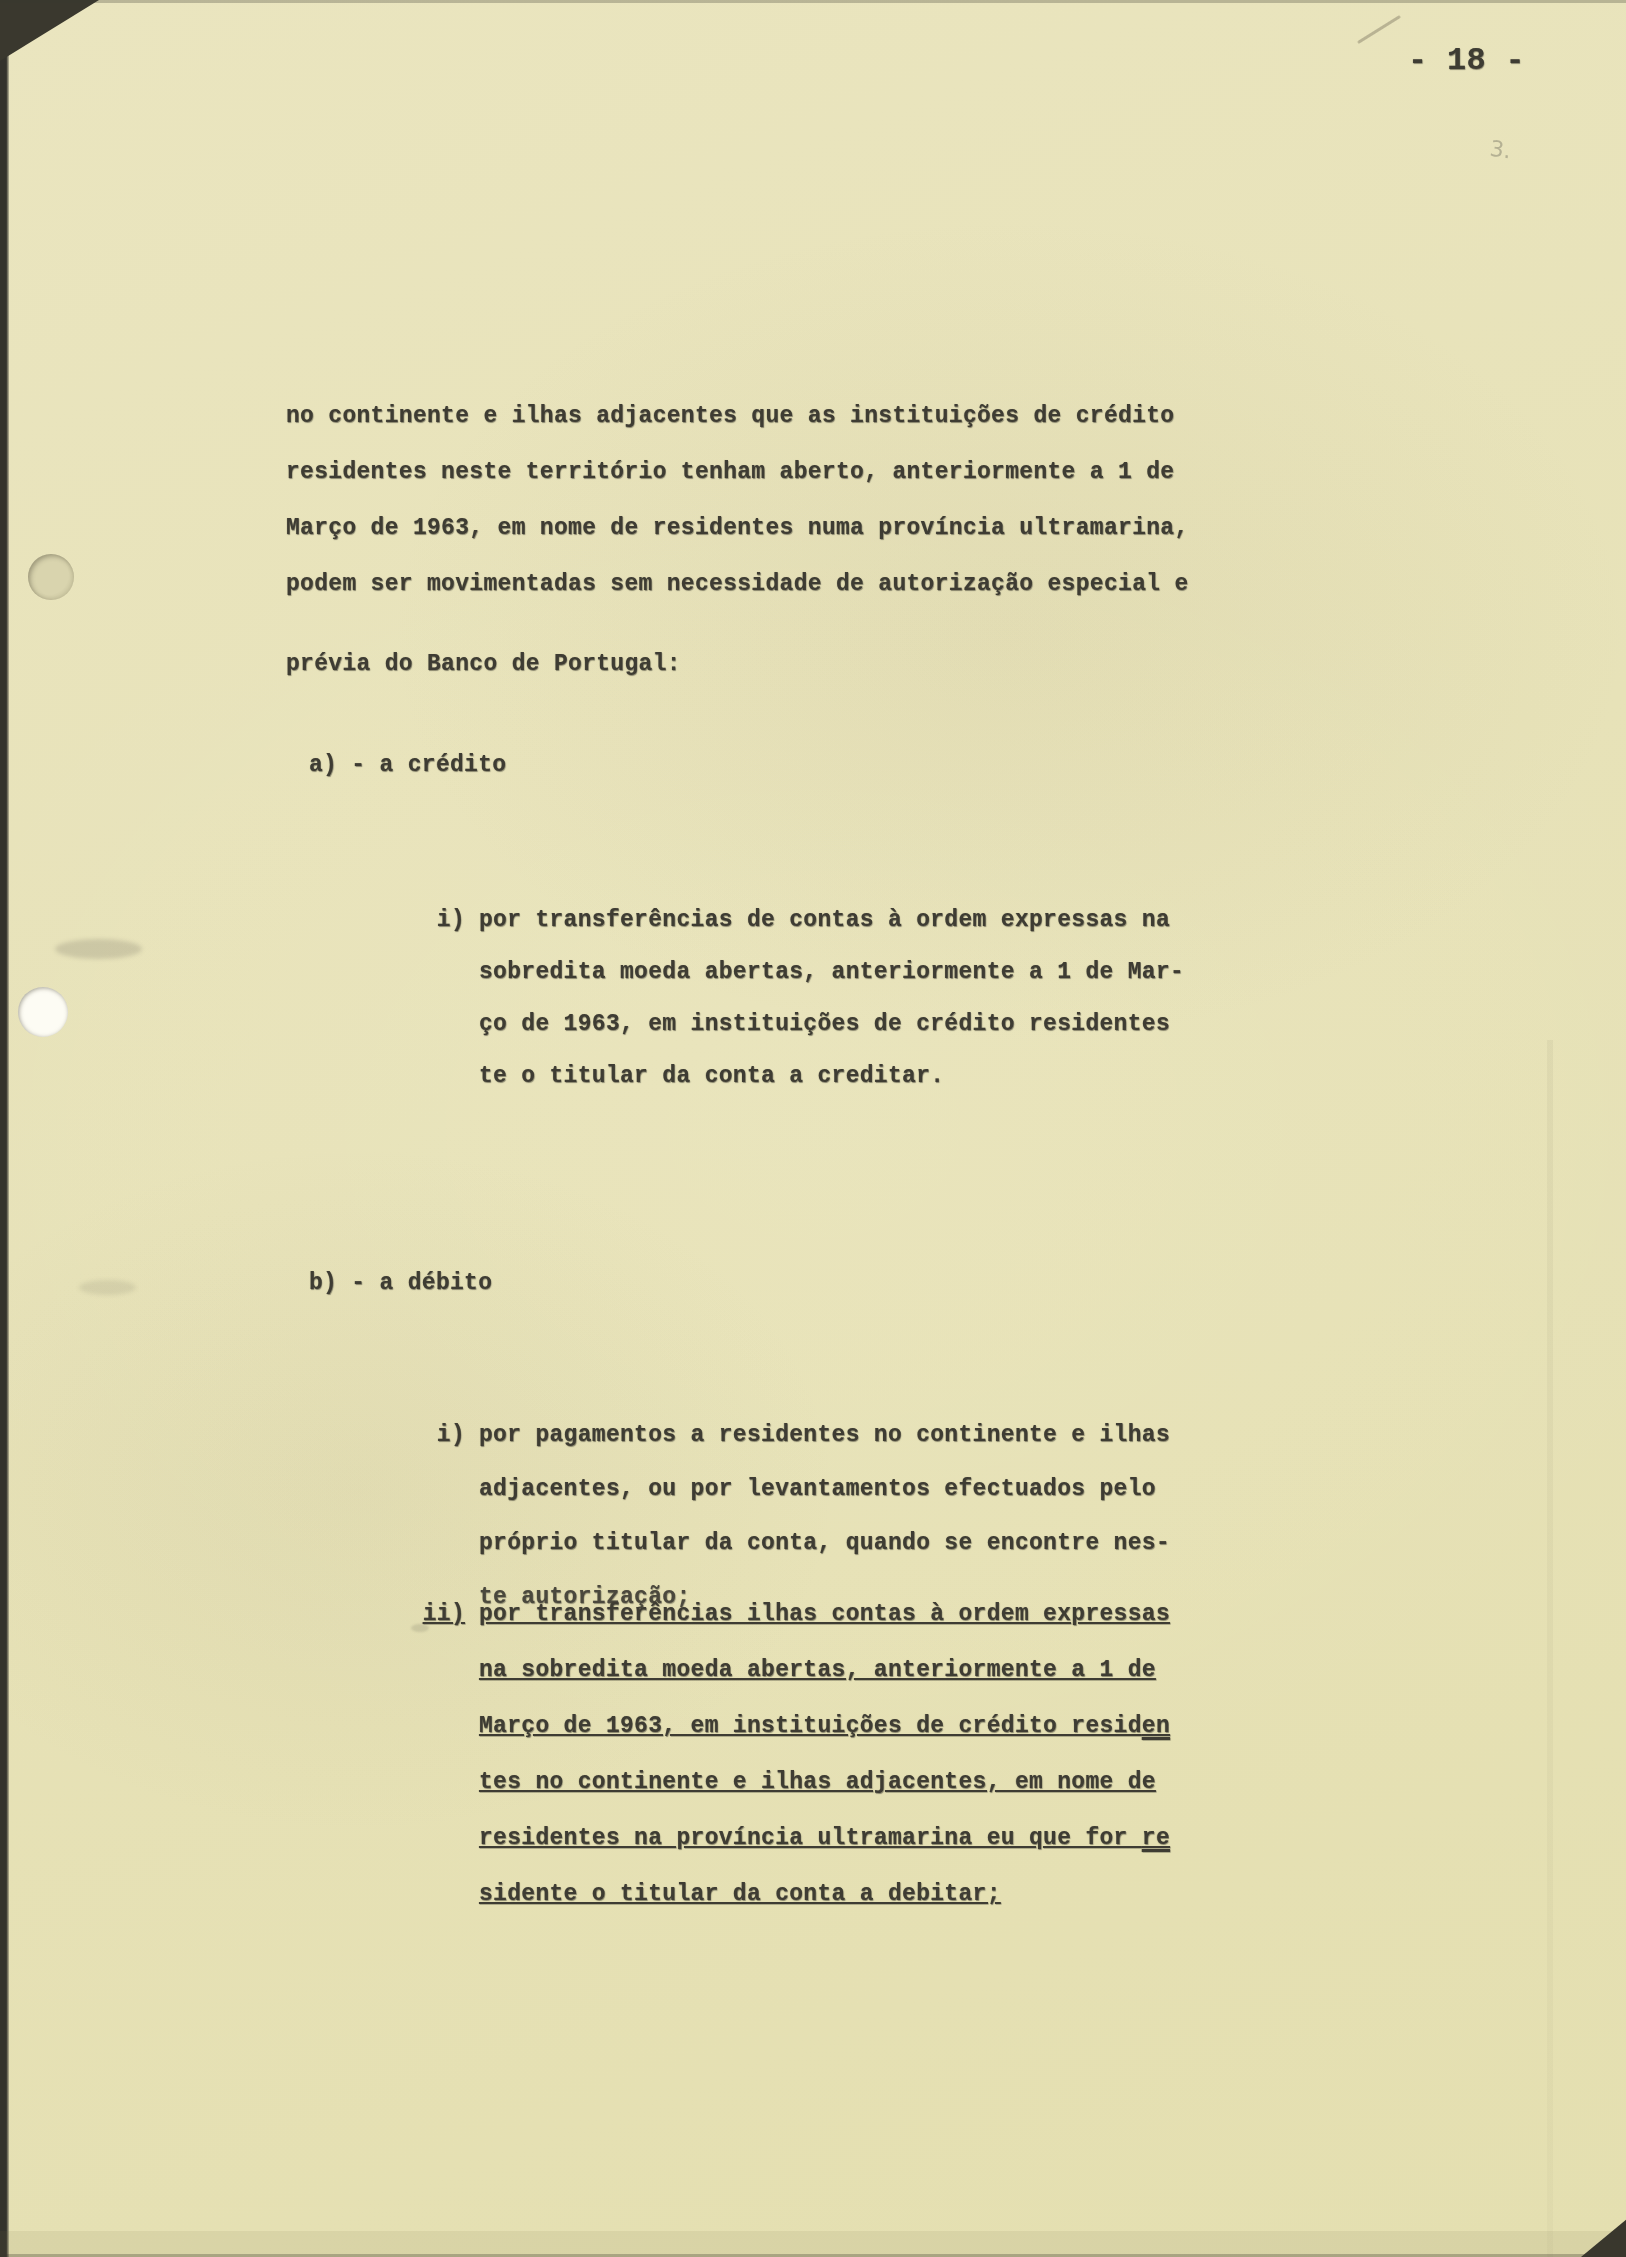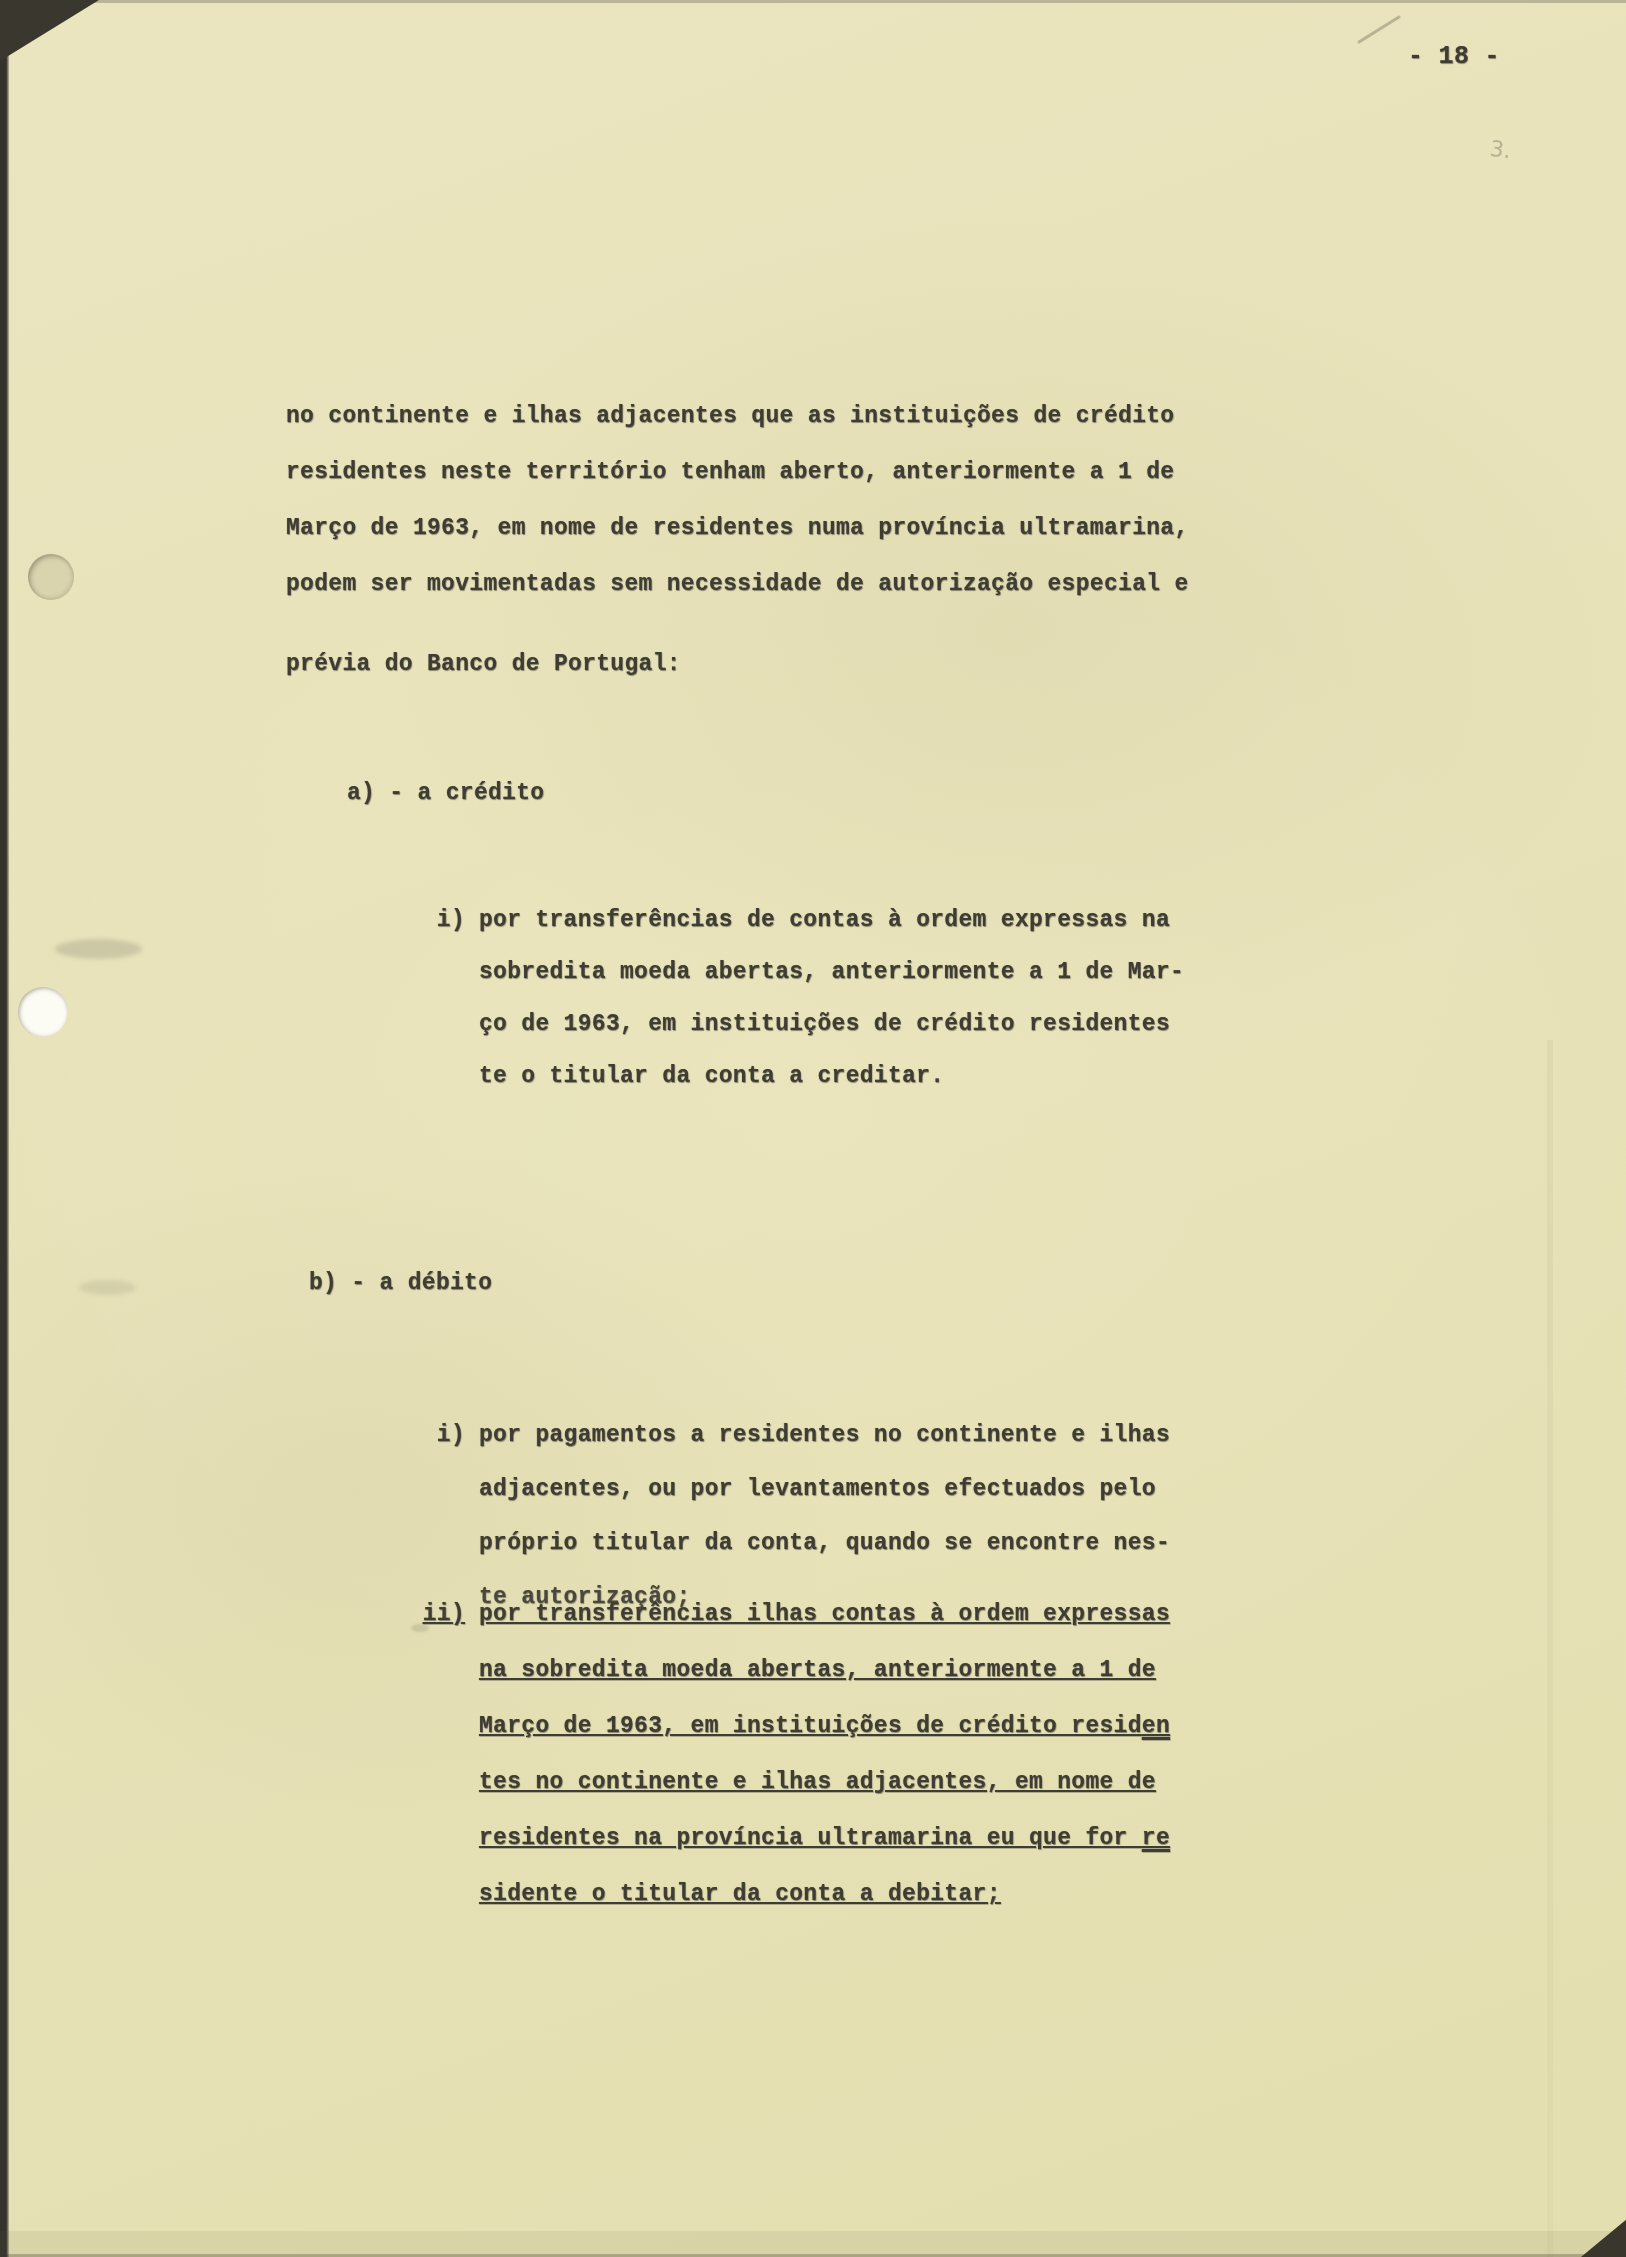--- a/index.html
+++ b/index.html
@@ -43,25 +43,25 @@
     background:rgba(112,106,84,0.40);transform:rotate(-32deg);border-radius:2px;filter:blur(0.4px);}
   .pencil-note{position:absolute;left:1490px;top:137px;font-size:22px;
     color:rgba(110,108,92,0.42);transform:rotate(8deg);font-family:"DejaVu Sans",sans-serif;}
   
   .ink{
     font-weight:bold;font-size:23px;letter-spacing:0.3px;
     color:#3e3c33;
     text-shadow:0.6px 0.6px 0.9px rgba(62,60,50,0.55), -0.3px 0 0.7px rgba(62,60,50,0.30);
     white-space:nowrap;
   }
-  .page-number{position:absolute;left:1408px;top:42px;font-size:25px;}
+  .page-number{position:absolute;left:1408px;top:42px;font-size:32px;}
   .intro{position:absolute;left:238px;top:388px;line-height:56px;margin-left:48px;}
   .intro .gap-top{margin-top:24px;}
   .sec-label{position:absolute;left:309px;}
-  .sec-a{top:780px;margin-left:38px;}
+  .sec-a{top:752px;}
   .sec-b{top:1270px;}
   .item{position:absolute;display:flex;align-items:flex-start;}
   .item .marker{width:71px;text-align:right;padding-right:14px;flex:0 0 auto;}
   .item-a-i{left:394px;top:894px;line-height:52px;}
   .item-b-i{left:394px;top:1408px;line-height:54px;}
   .item-b-ii{left:394px;top:1586px;line-height:56px;text-decoration:underline;}
   .u{text-decoration:underline;text-decoration-thickness:2.5px;text-underline-offset:5px;}
   .smudged{filter:blur(0.5px);opacity:0.92;}
 </style>
 </head>

